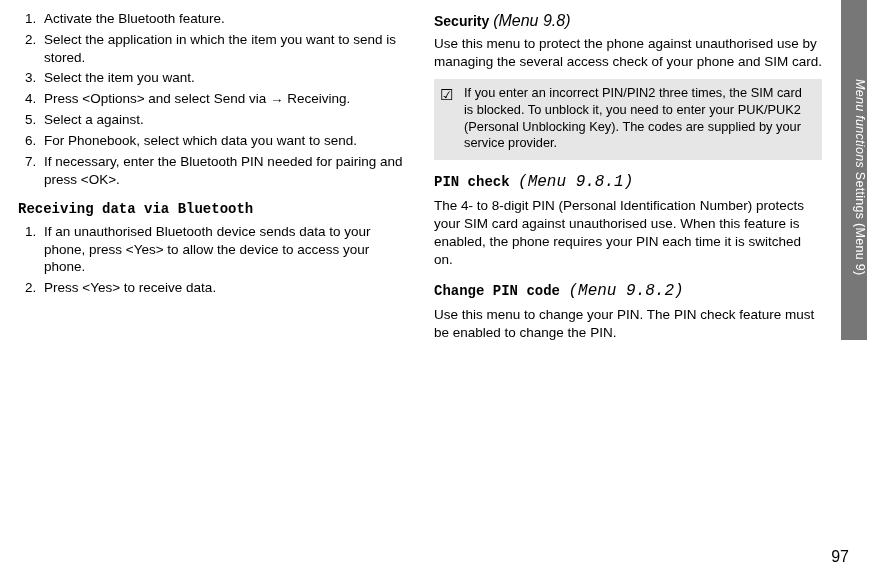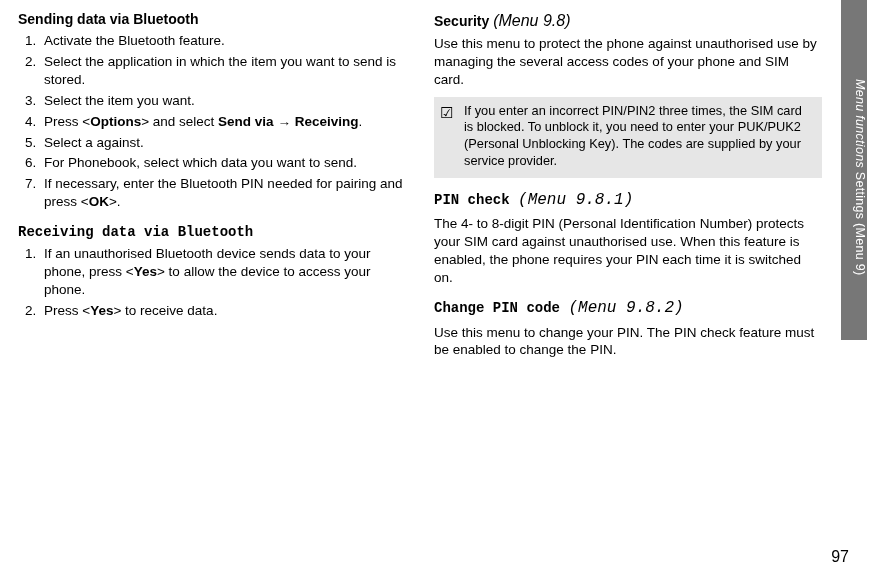--- a/index.html
+++ b/index.html
@@ -12,31 +12,30 @@
   .menu-ref { font-weight: normal; font-style: italic; font-size: 16px; }
   ol { list-style: decimal; padding-left: 22px; margin: 2px 0 4px 0; }
   ol li { padding-left: 4px; margin-bottom: 3px; }
   p { margin: 2px 0 6px 0; }
   .note { display: flex; background: #e6e6e6; padding: 6px 8px 8px 6px; margin: 8px 0 10px 0; font-size: 12.8px; line-height: 1.32; }
   .note .check { flex: 0 0 18px; font-size: 15px; line-height: 1; margin-right: 6px; margin-top: 2px; }
   .note .body { flex: 1; }
   .side-tab { position: absolute; right: 4px; top: 0; width: 26px; height: 340px; background: #777; color: #fff; writing-mode: vertical-rl; text-align: center; padding-top: 14px; font-size: 12.5px; letter-spacing: 0.3px; }
   .side-tab .ital { font-style: italic; }
   .page-num { position: absolute; right: 22px; bottom: 18px; font-size: 16px; }
-  b { font-weight: bold; text-align: right; }
+  b { font-weight: normal; text-align: right; }
 </style>
 </head>
 <body>
 
 <div class="page">
 
   <div class="columns">
 
     <div class="col">
-      <h3>Sending data via Bluetooth</h3>
       <ol>
         <li>Activate the Bluetooth feature.</li>
         <li>Select the application in which the item you want to send is stored.</li>
         <li>Select the item you want.</li>
         <li>Press &lt;<b>Options</b>&gt; and select <b>Send via</b> → <b>Receiving</b>.</li>
         <li>Select a against.</li>
         <li>For Phonebook, select which data you want to send.</li>
         <li>If necessary, enter the Bluetooth PIN needed for pairing and press &lt;<b>OK</b>&gt;.</li>
       </ol>
       <h4>Receiving data via Bluetooth</h4>
@@ -44,21 +43,21 @@
         <li>If an unauthorised Bluetooth device sends data to your phone, press &lt;<b>Yes</b>&gt; to allow the device to access your phone.</li>
         <li>Press &lt;<b>Yes</b>&gt; to receive data.</li>
       </ol>
     </div>
 
     <div class="col">
       <h3>
         <span>Security</span>
         <span class="menu-ref">(Menu 9.8)</span>
       </h3>
-      <p>Use this menu to protect the phone against unauthorised use by managing the several access codes of your phone and SIM card.</p>
+      <p>Use this menu to protect the phone against unauthorised use by managing the several access check of your phone and SIM card.</p>
 
       <div class="note">
         <div class="check">☑</div>
         <div class="body">If you enter an incorrect PIN/PIN2 three times, the SIM card is blocked. To unblock it, you need to enter your PUK/PUK2 (Personal Unblocking Key). The codes are supplied by your service provider.</div>
       </div>
 
       <h4>
         <span>PIN check</span>
         <span class="menu-ref">(Menu 9.8.1)</span>
       </h4>

